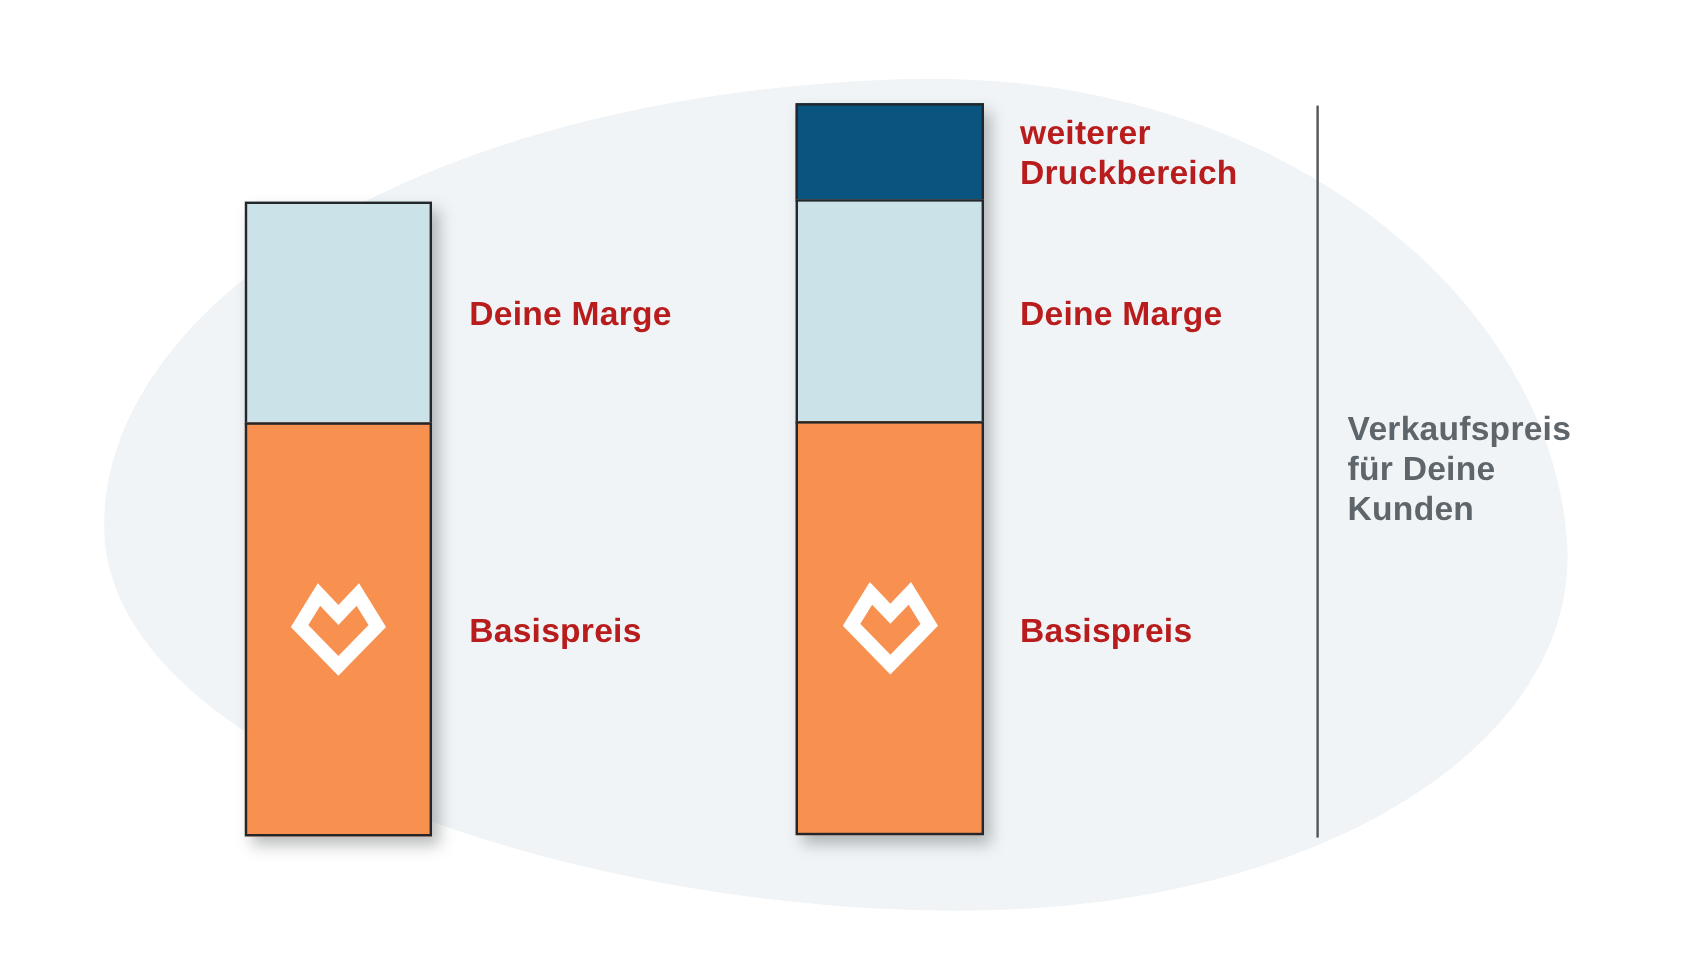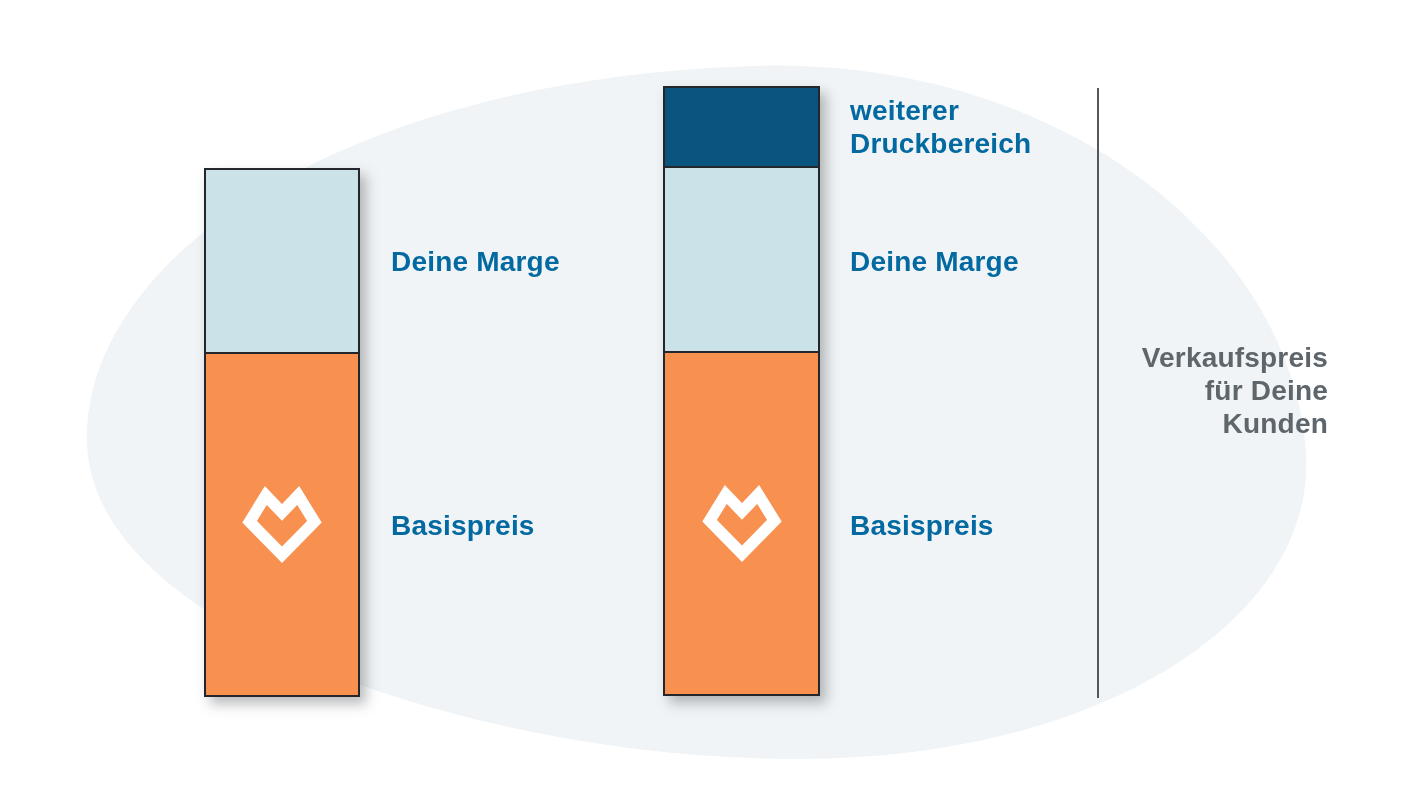--- a/index.html
+++ b/index.html
@@ -9,21 +9,21 @@
   }
   .blob-svg{position:absolute;left:0;top:0;}
   .bar{position:absolute;box-shadow:6px 7px 12px rgba(70,75,80,.38);}
   .bar--one{left:204px;top:168px;width:156px;}
   .bar--two{left:663px;top:86px;width:157px;}
   .segment{box-sizing:border-box;width:100%;border:2px solid #23272b;position:relative;}
   .segment + .segment{margin-top:-2px;}
   .heart-svg{position:absolute;left:50%;top:133px;transform:translateX(-50%);overflow:visible;}
   .label{
     position:absolute;font-size:28px;line-height:33px;font-weight:700;
-    color:#0369a1;letter-spacing:.2px;white-space:nowrap;
+    color:#b91c1c;letter-spacing:.2px;white-space:nowrap;
   }
   .label--wrap{white-space:normal;}
   .lbl-druck{left:850px;top:94px;width:240px;}
   .lbl-marge-1{left:391px;top:245px;}
   .lbl-basis-1{left:391px;top:509px;}
   .lbl-marge-2{left:850px;top:245px;}
   .lbl-basis-2{left:850px;top:509px;}
   .axis-line{position:absolute;left:1097px;top:88px;width:2px;height:610px;background:#53565a;}
   .axis-label{
     position:absolute;left:1123px;top:341px;width:205px;
@@ -67,15 +67,15 @@
   <div class="label lbl-marge-1">Deine Marge</div>
 
   <div class="label lbl-basis-1">Basispreis</div>
 
   <div class="label lbl-marge-2">Deine Marge</div>
 
   <div class="label lbl-basis-2">Basispreis</div>
 
   <div class="axis-line" style="background: rgb(83, 86, 90);"></div>
 
-  <div class="axis-label" style="color: rgb(94, 102, 108); text-align: right;">Verkaufspreis für Deine Kunden</div>
+  <div class="axis-label" style="color: rgb(94, 102, 108);">Verkaufspreis für Deine Kunden</div>
 
 </div>
 
 </body></html>

